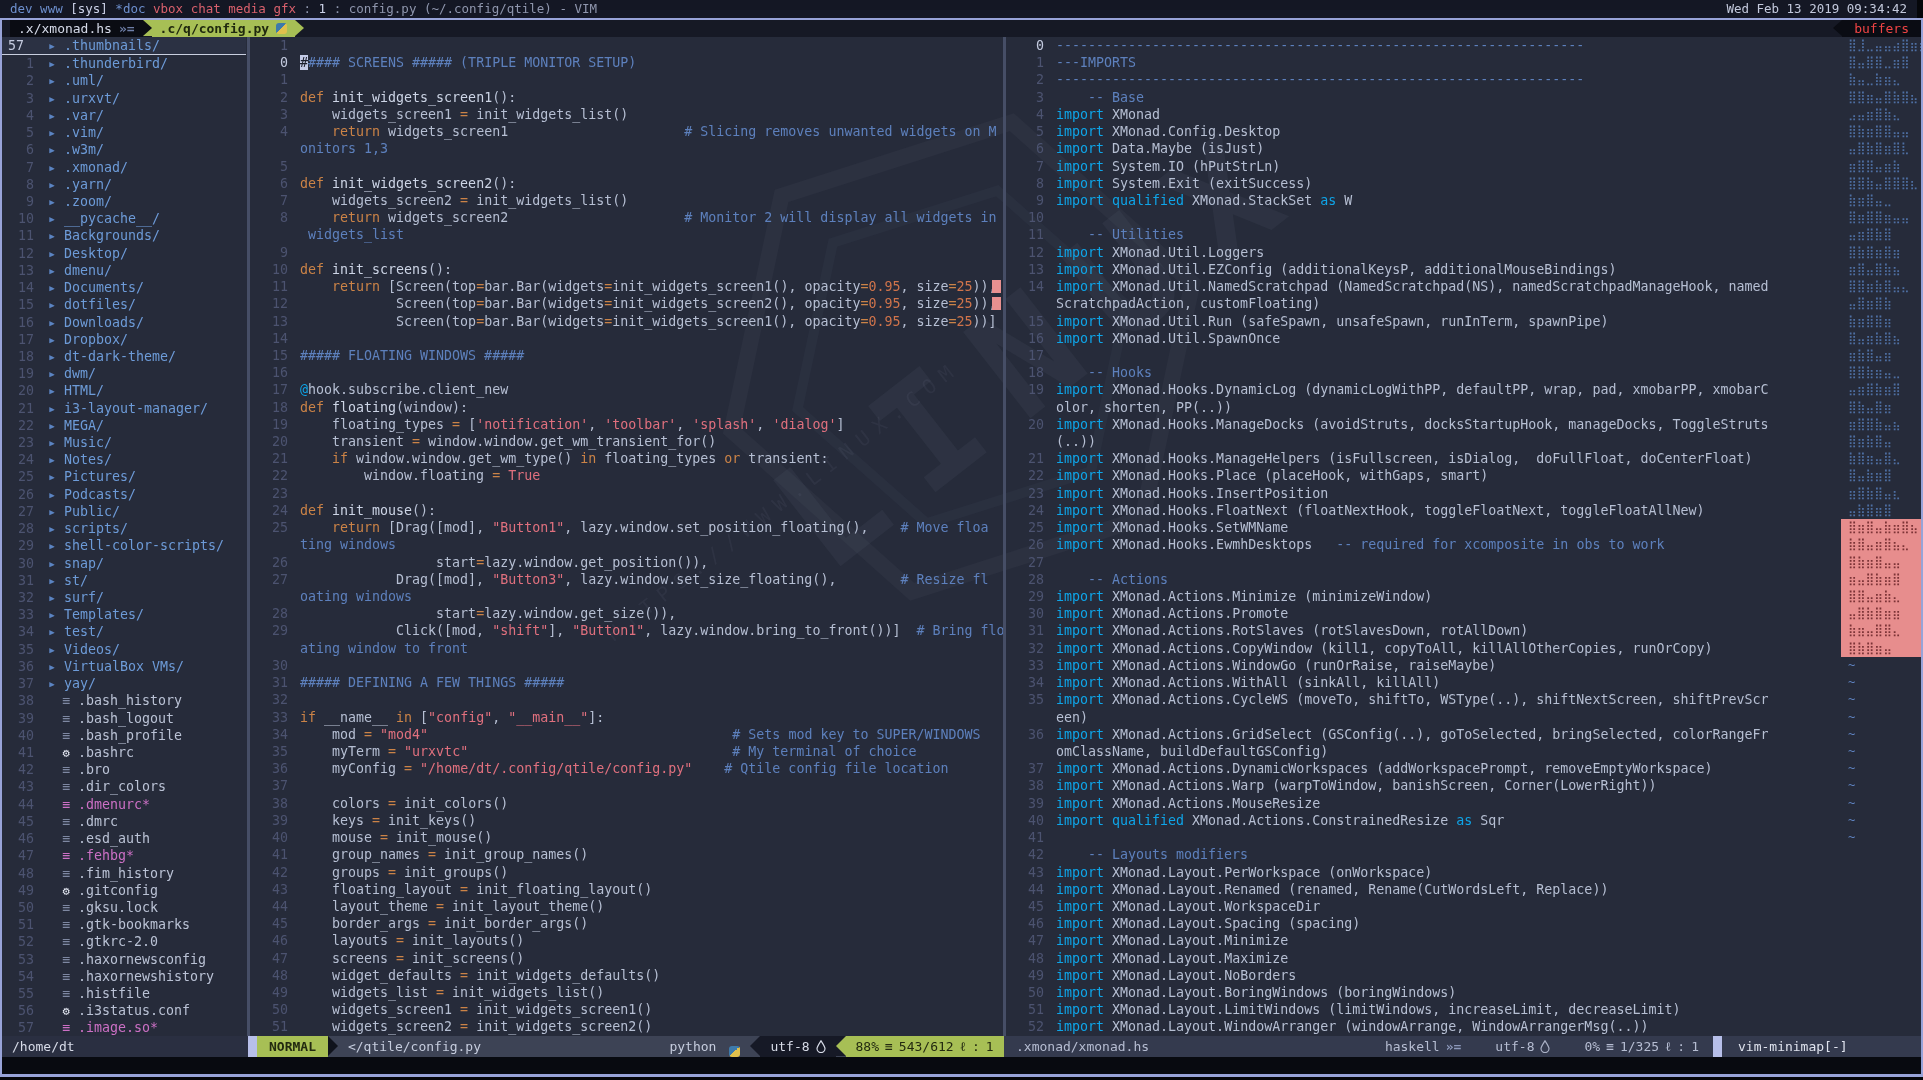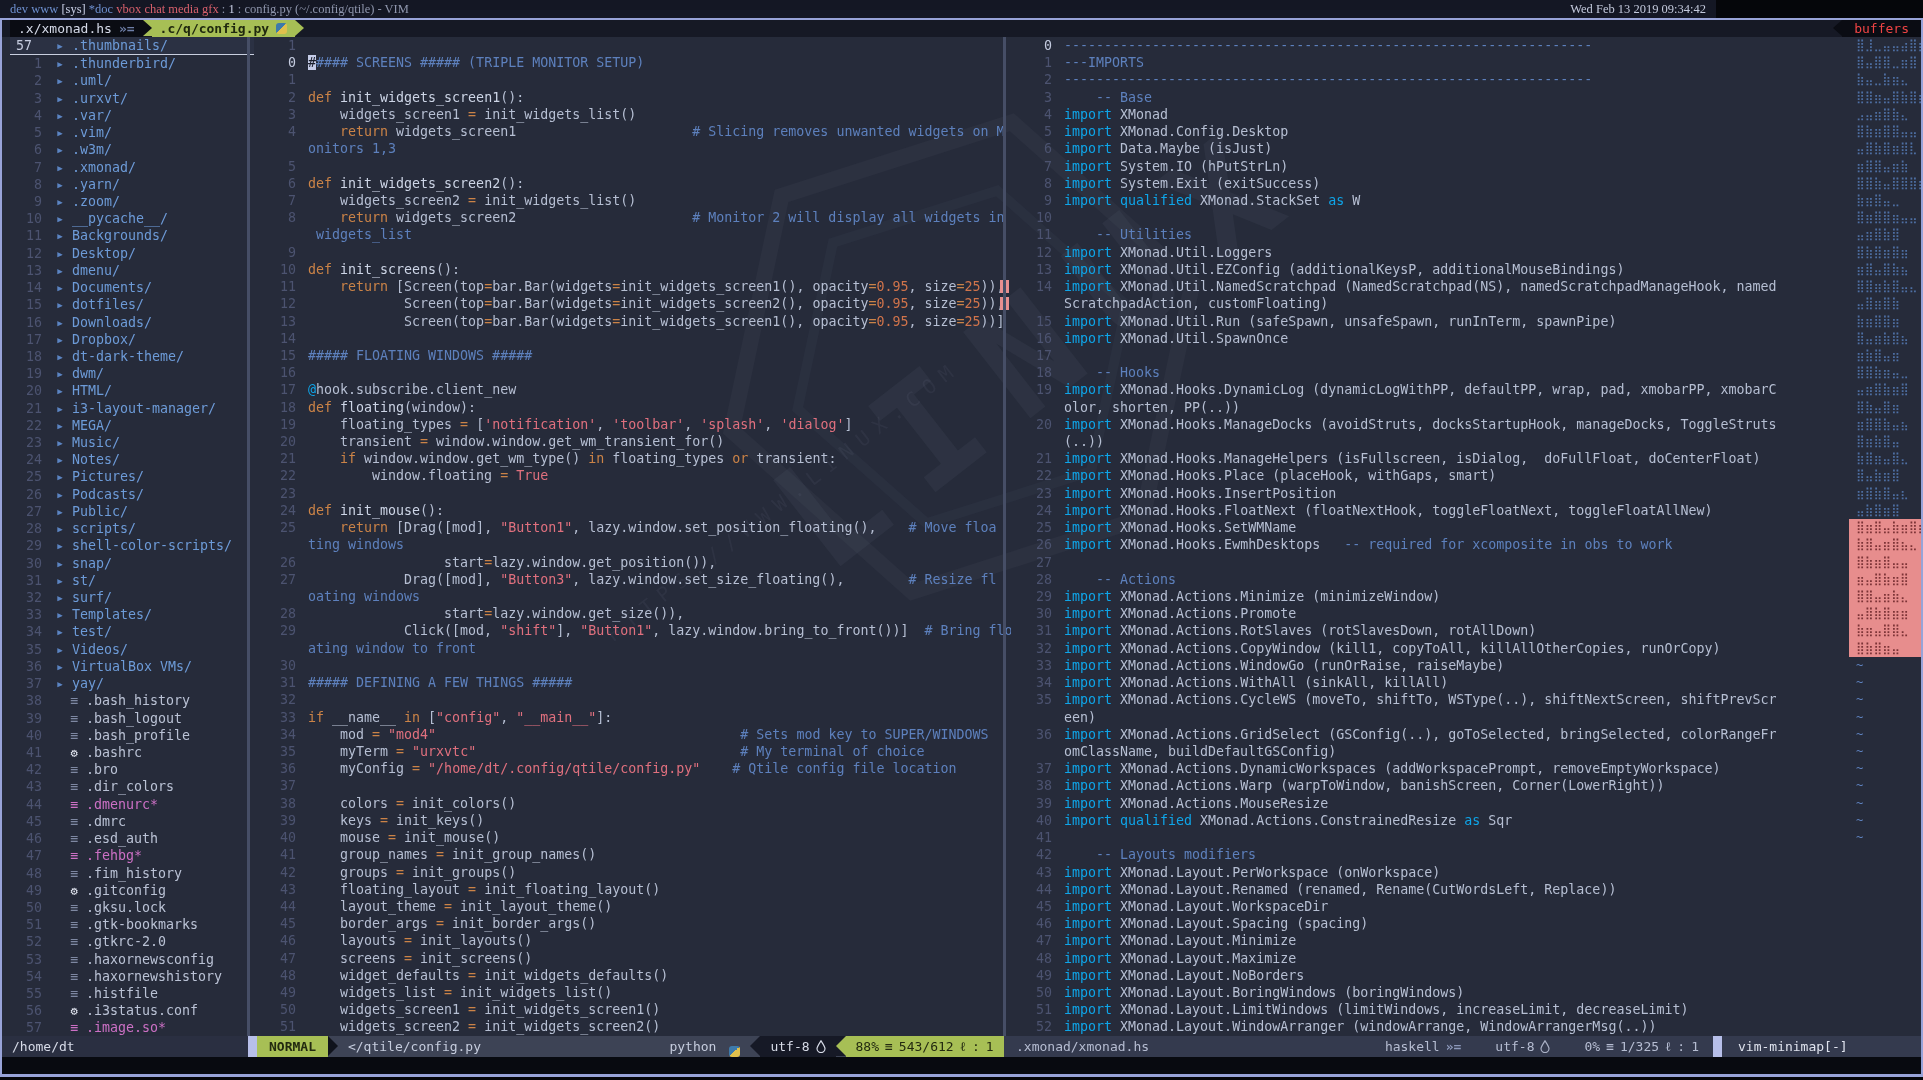--- a/index.html
+++ b/index.html
@@ -1,21 +1,21 @@
 <!DOCTYPE html>
 <html><head>
 <meta charset="utf-8">
 <style>
   html,body{margin:0;padding:0;background:#05060a;}
   body{width:1923px;height:1080px;position:relative;overflow:hidden;
        font-family:"DejaVu Sans Mono", monospace;}
   
-  .topbar{position:absolute;left:0;top:0;width:1716px;height:18px;background:#141724;
+  .topbar{position:absolute;left:0;top:0;width:1917px;height:18px;background:#141724;
           display:flex;align-items:flex-end;padding:0 10px;box-sizing:border-box;
-          font-size:12.5px;line-height:18px;white-space:pre;font-family:Liberation Serif, serif;}
+          font-size:12.5px;line-height:18px;white-space:pre;}
   .tb-blue{color:#6d8fce}.tb-white{color:#ccd2e8}.tb-red{color:#d8606c}.tb-dim{color:#8f96ad}
   .clock{margin-left:auto;color:#c3c9dc}
   
   .frame-top{position:absolute;left:0;top:18px;width:1923px;height:2px;background:#98a3d8}
   .frame-left{position:absolute;left:0;top:20px;width:2px;height:1057px;background:#98a3d8}
   .frame-right{position:absolute;left:1921px;top:20px;width:2px;height:1057px;background:#98a3d8}
   .frame-bottom{position:absolute;left:0;top:1074px;width:1923px;height:3px;background:#98a3d8}
   .below{position:absolute;left:0;top:1077px;width:1923px;height:3px;background:#05060a}
   
   .tabline{position:absolute;left:2px;top:20px;width:1919px;height:17px;background:#161925;
@@ -35,21 +35,21 @@
                  border-right:9px solid #0a0c13;background:#161925}
   .buffers{background:#0a0c13;color:#ef4444;padding:0 12px;display:flex;align-items:center}
   
   .main{position:absolute;left:2px;top:37px;width:1919px;height:999px;background:#262b3a;overflow:hidden;}
   .wm{position:absolute;color:rgba(180,190,220,0.05);pointer-events:none;z-index:0;white-space:pre}
   .wm-linux{left:740px;top:430px;font-size:150px;letter-spacing:34px;font-weight:bold;
             transform:rotate(-38deg);transform-origin:left top;}
   .wm-url{left:600px;top:590px;font-size:20px;letter-spacing:9px;transform:rotate(-38deg);
           transform-origin:left top;color:rgba(180,190,220,0.06)}
   .wm-svg{position:absolute;left:700px;top:60px;z-index:0;pointer-events:none}
-  .pane{position:absolute;top:0;height:999px;z-index:1;margin-left:8px;}
+  .pane{position:absolute;top:0;height:999px;z-index:1;}
   .tree-pane{left:0;width:244px;}
   .vdiv{position:absolute;top:0;height:999px;width:3px;background:#464e66;z-index:2}
   .vdiv1{left:245px}.vdiv2{left:1001px}
   .mid-pane{left:248px;width:753px;overflow:hidden}
   .right-pane{left:1004px;width:835px;overflow:hidden}
   .minimap-pane{left:1839px;width:80px;overflow:hidden}
   
   .trow,.crow,.mrow{height:17.2241px;line-height:17.2241px;white-space:pre;overflow:hidden;position:relative;}
   .trow{font-size:13.3px;padding-left:6px}
   .tcur{border-bottom:1px solid #c9cfdf;background:#2b3143}

